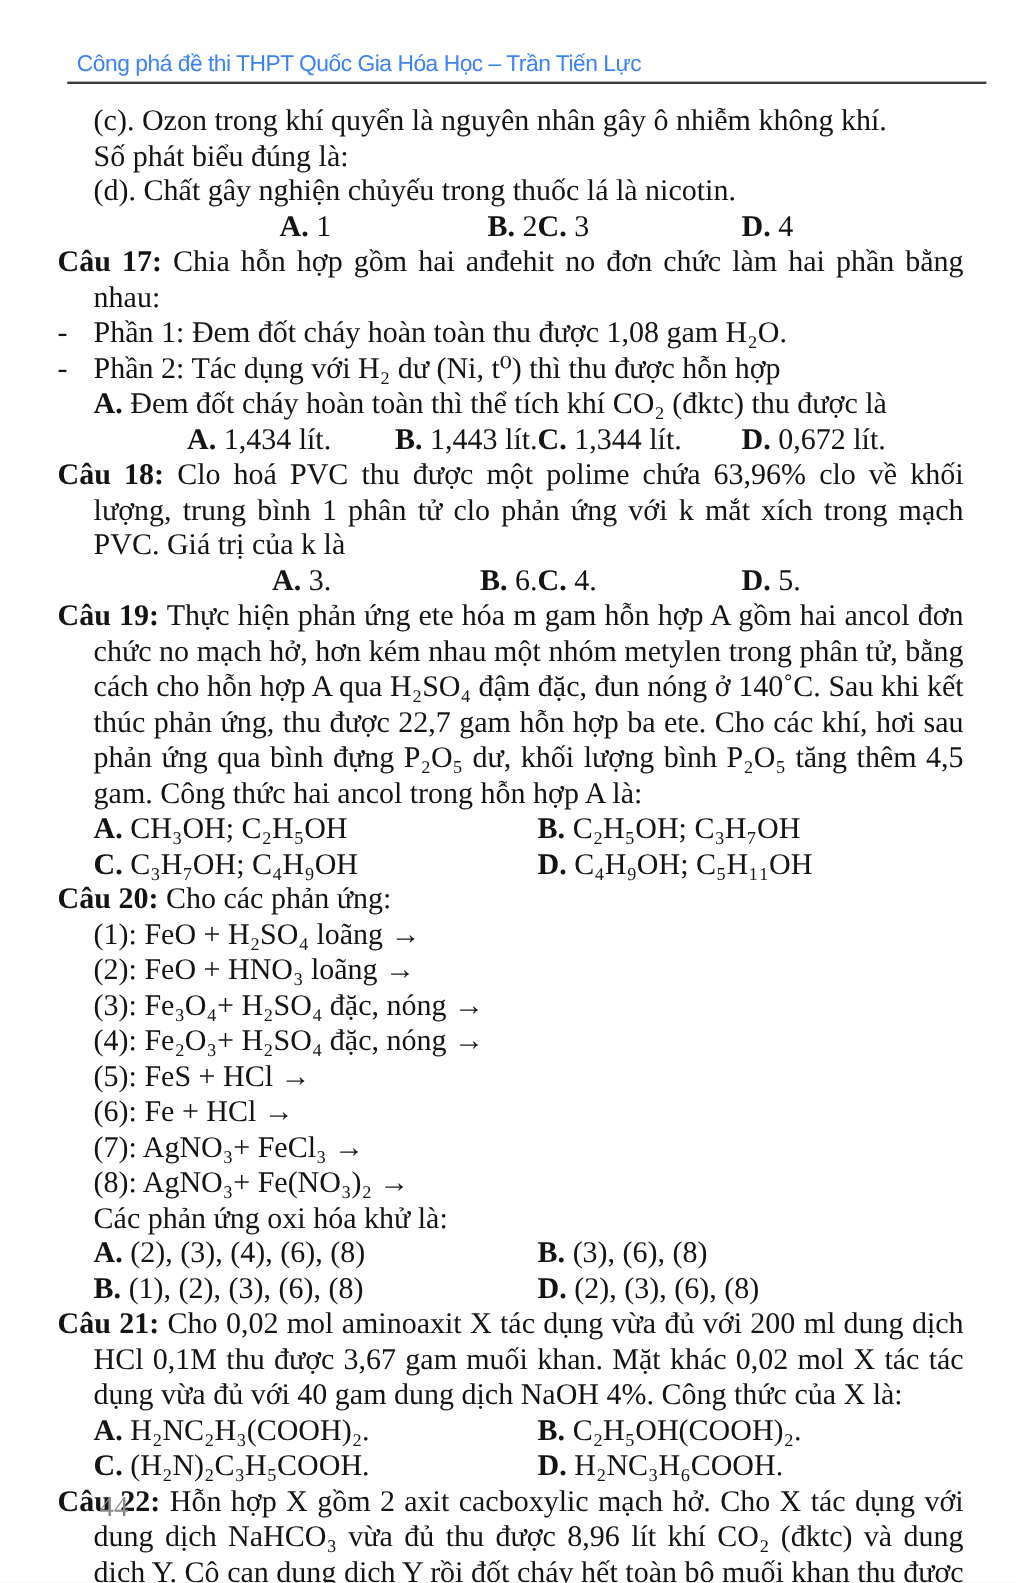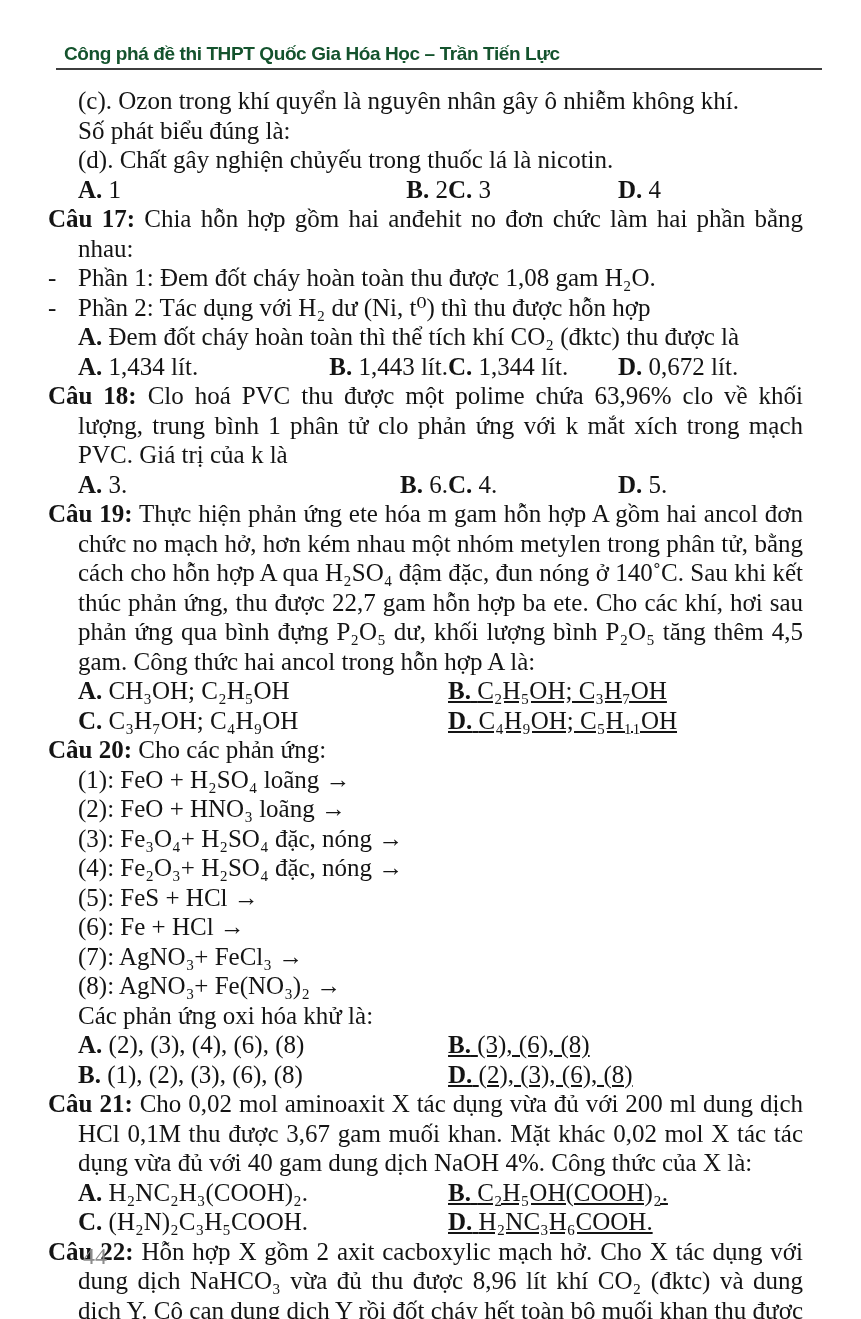--- a/index.html
+++ b/index.html
@@ -5,38 +5,38 @@
   html,body { margin:0; padding:0; background:#e8e8e8; }
   .page {
     position:relative; width:861px; height:1319px; margin:0 auto;
     background:#ffffff; overflow:hidden;
     font-family:"Liberation Serif","DejaVu Serif",serif; color:#141414;
   }
   .header { position:absolute; top:42px; left:56px; width:766px; }
   .header-title {
     margin-left:8px;
     font-family:"Liberation Sans","DejaVu Sans",sans-serif;
-    font-weight:bold; font-size:19px; line-height:23px;
-    color:#14532d; letter-spacing:-0.4px; white-space:nowrap;
+    font-weight:normal; font-size:19px; line-height:23px;
+    color:#3b82f6; letter-spacing:-0.4px; white-space:nowrap;
   }
   .header-rule { margin-top:3px; height:2px; background:#3d3d3d; }
   .body {
     position:absolute; top:86px; left:48px; width:755px;
     font-size:25px; line-height:29.5px;
   }
   p { margin:0; }
   b, .lbl { font-weight:bold; }
   .ind { padding-left:30px; }
   .q   { padding-left:30px; text-indent:-30px; text-align:justify; }
   .bullet { position:relative; padding-left:30px; }
   .dash  { position:absolute; left:0; top:0; }
   .rx  { padding-left:30px; }
   .optrow { display:flex; padding-left:30px; }
-  .opt4 .o1 { width:198px; } .opt4 .o2 { width:172px;text-align:right; } .opt4 .o3 { width:170px; } .opt4 .o4 { flex:1; }
-  .opt2 .c1 { width:370px; } .opt2 .c2 { flex:1;text-decoration:underline; }
+  .opt4 .o1 { width:198px;text-align:right; } .opt4 .o2 { width:172px;text-align:right; } .opt4 .o3 { width:170px; } .opt4 .o4 { flex:1; }
+  .opt2 .c1 { width:370px; } .opt2 .c2 { flex:1; }
   .pagenum {
     position:absolute; left:39px; top:1242px;
     font-size:24px; line-height:28px; color:#8b8b8b;margin-left:44px;
   }
 </style>
 </head>
 <body>
 
 <div class="page">
 

